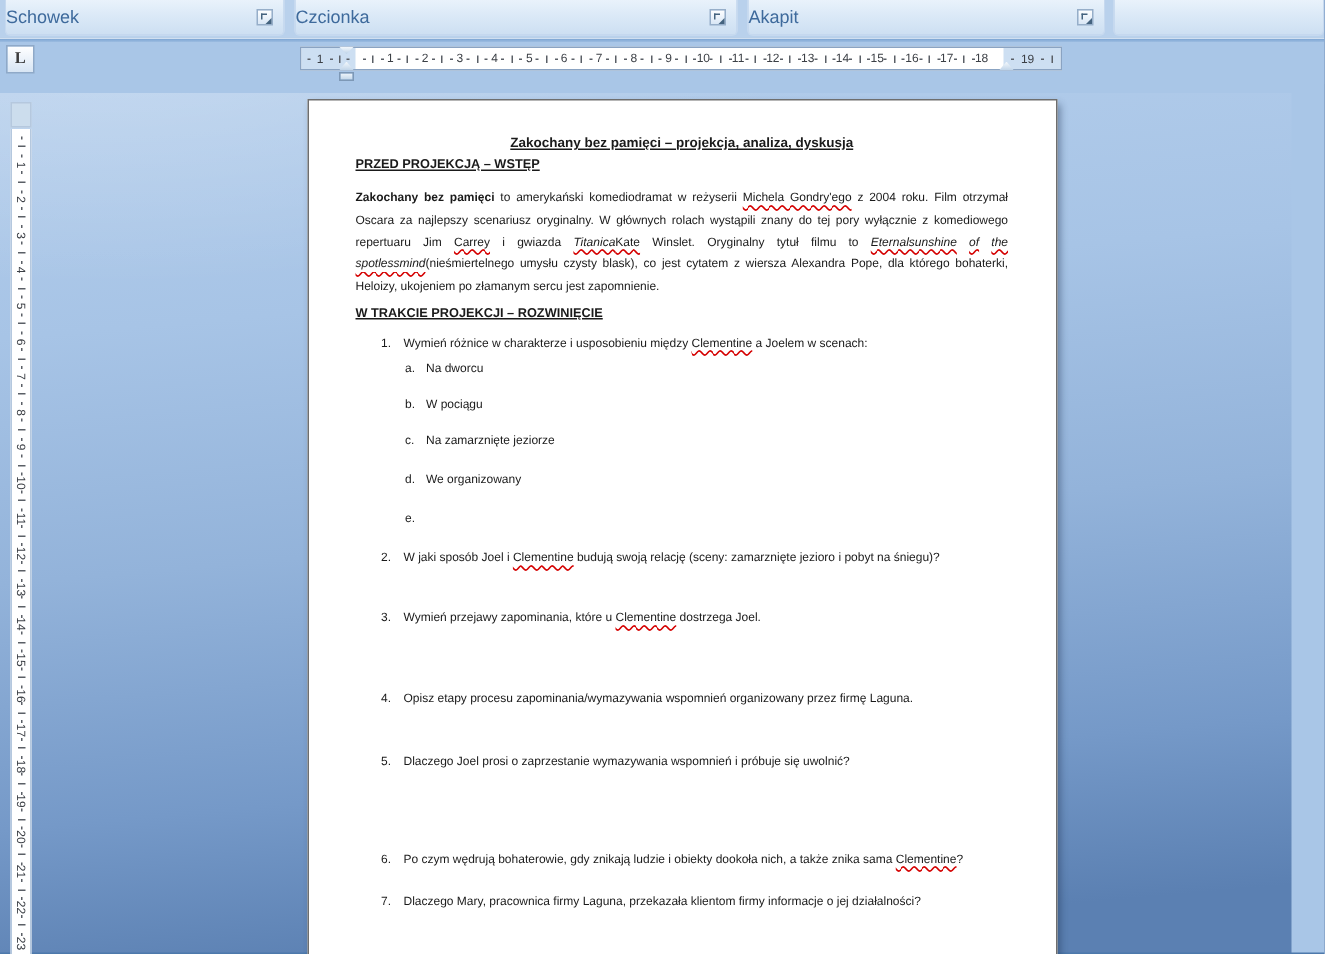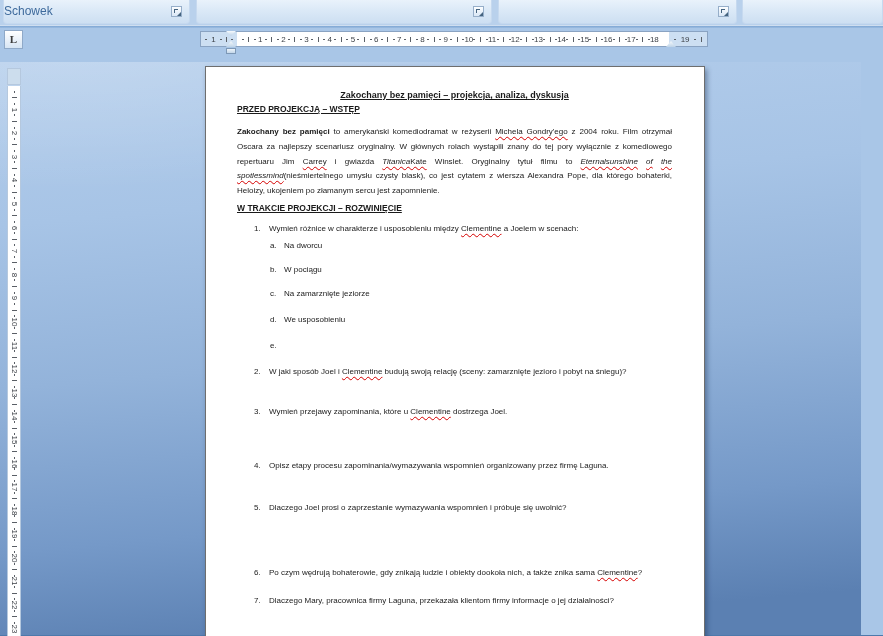--- a/index.html
+++ b/index.html
@@ -97,25 +97,27 @@
 <div class="screen">
 
   <div class="ribbon">
     <div class="rgroup" style="left:3px;width:187px;">
       <span class="glabel">Schowek</span>
       <span class="launcher">
           <i></i>
         </span>
     </div>
     <div class="rgroup" style="left:196px;width:296px;">
+      <span class="glabel">Czcionka</span>
       <span class="launcher">
           <i></i>
         </span>
     </div>
     <div class="rgroup" style="left:498px;width:239px;">
+      <span class="glabel">Akapit</span>
       <span class="launcher">
           <i></i>
         </span>
     </div>
     <div class="rgroup" style="left:742px;width:141px;"></div>
   </div>
   <div class="ribbon-edge"></div>
 
   <div class="ruler-row">
     <div class="tabsel">
@@ -421,21 +423,21 @@
         <div class="sub" style="margin-top:12px;">
           <span class="snum">b.</span>
           <span class="stext"><span>W pociągu</span></span>
         </div>
         <div class="sub" style="margin-top:12px;">
           <span class="snum">c.</span>
           <span class="stext"><span>Na zamarznięte jeziorze</span></span>
         </div>
         <div class="sub" style="margin-top:14px;">
           <span class="snum">d.</span>
-          <span class="stext"><span>We usposobieniu</span></span>
+          <span class="stext"><span>We organizowany</span></span>
         </div>
         <div class="sub" style="margin-top:14px;">
           <span class="snum">e.</span>
         </div>
 
         <div class="q" style="margin-top:14px;">
           <span class="qnum">2.</span>
           <span class="qtext"><span>W jaki sposób Joel i </span><span class="sp">Clementine</span><span> budują swoją relację (sceny: zamarznięte jezioro i pobyt na śniegu)?</span></span>
         </div>
         <div class="q" style="margin-top:28px;">

